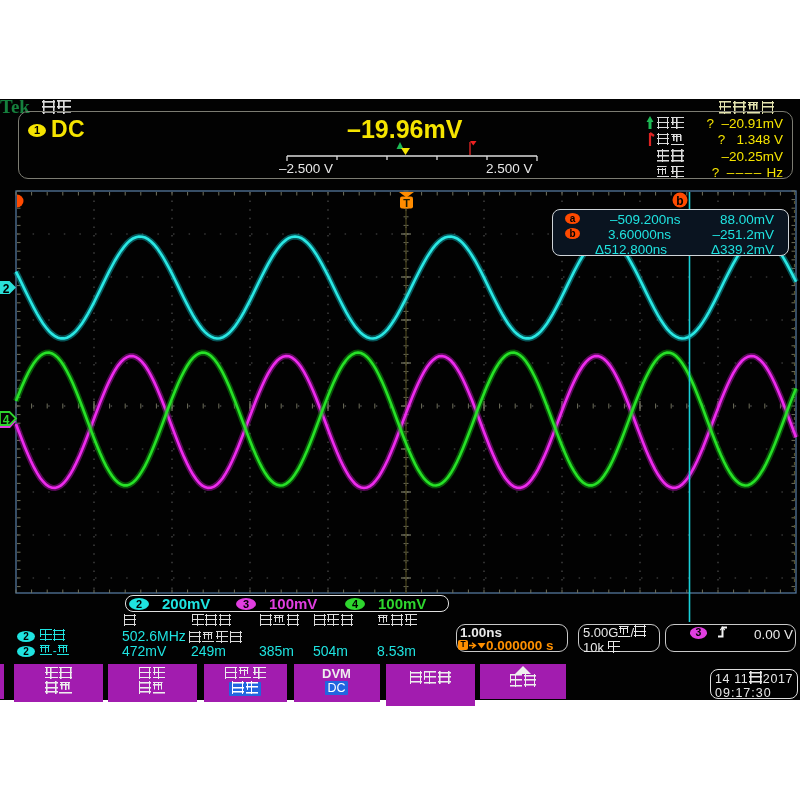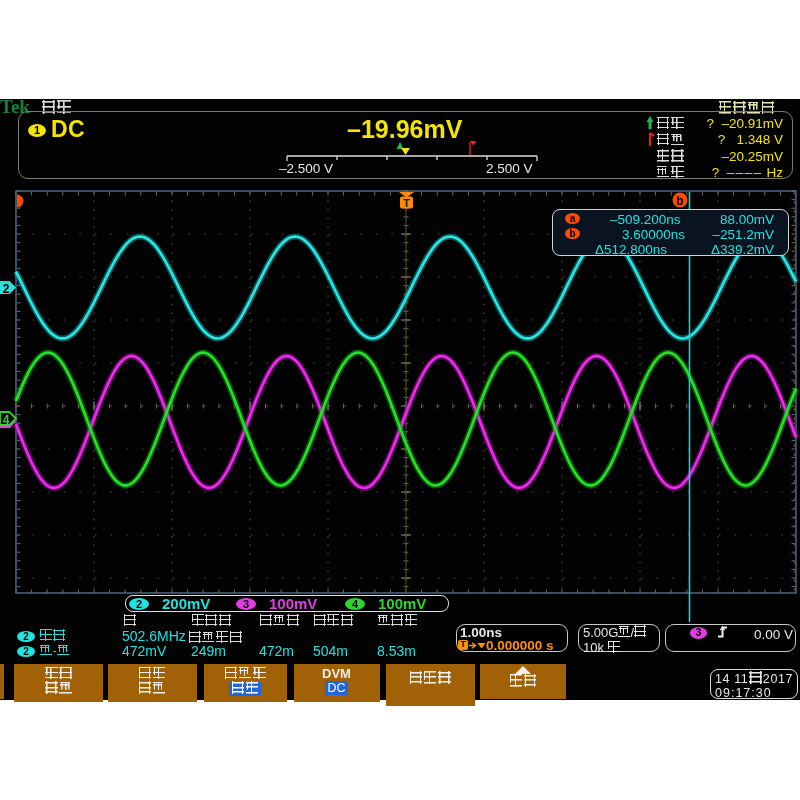--- a/index.html
+++ b/index.html
@@ -25,21 +25,21 @@
  linear-gradient(currentColor,currentColor) 14% 28%/12% 50% no-repeat,
  linear-gradient(currentColor,currentColor) 77% 28%/12% 50% no-repeat,
  linear-gradient(currentColor,currentColor) 48% 40%/12% 56% no-repeat}
 .bdg{display:inline-block;text-align:center;color:#000;font-weight:bold;border-radius:50%;position:absolute}
 .ybig{color:#f5e400;font-weight:bold}
 .w{color:#e8e8e8}
 .cjkw{color:#dcdcdc}
 .cy{color:#1fe3e0}
 .mg{color:#e03ee0}
 .gn{color:#2ed52e}
-.btn{position:absolute;top:664px;height:35px;background:#a16207;color:#eee;font-size:12.5px;text-align:center;line-height:1.13}
+.btn{position:absolute;top:664px;height:35px;background:#a21caf;color:#eee;font-size:12.5px;text-align:center;line-height:1.13}
 .btn .bl{background:#2166e0;color:#fff;padding:0 2px;border-radius:1px}
 .rbox{position:absolute;border:1.5px solid #c9c9c9;border-radius:9px;background:#000}
 </style></head>
 <body>
 <div class="screen"></div>
 
 <div class="abs" style="left:0;top:99px;color:#15803d;font-family:'Liberation Serif',serif;font-weight:bold;font-size:19px;line-height:15px">Tek</div>
 <div class="abs cjkw" style="left:41px;top:100px;font-size:13.5px"><i class="k a"></i><i class="k b"></i></div>
 <div class="abs" style="left:718px;top:101px;font-size:12.5px;color:#e3e3ae"><i class="k b"></i><i class="k a"></i><i class="k c"></i><i class="k a"></i></div>
 
@@ -444,21 +444,21 @@
   <path d="M0 281 h9.5 l6.5 6.5 -6.5 6.5 h-9.5 z" fill="#2ae0d8"></path>
   <text x="6" y="292.5" font-size="12" font-weight="bold" text-anchor="middle" fill="#000" font-family="Liberation Sans">2</text>
 </svg>
 
 <div class="abs" style="left:552px;top:209px;width:235px;height:44.5px;background:#0a1420;border:1.5px solid #cfd4d8;border-radius:8px"></div>
 <div class="abs bdg" style="left:565px;top:213px;width:15px;height:11px;background:#ff4a00;font-size:10px;line-height:11px">a</div>
 <div class="abs bdg" style="left:565px;top:228px;width:15px;height:11px;background:#ff4a00;font-size:10px;line-height:11px">b</div>
 <div class="abs cy" style="left:589px;top:211.5px;font-size:13.5px;line-height:15.1px;width:185px">
   <span style="float:left;margin-left:21px">–509.200ns</span>
     <span style="float:right">88.00mV</span>
-  <span style="clear:both;float:left;margin-left:33px">3.60000ns</span>
+  <span style="clear:both;float:left;margin-left:19px">3.60000ns</span>
     <span style="float:right">–251.2mV</span>
   <span style="clear:both;float:left;margin-left:6px">Δ512.800ns</span>
     <span style="float:right">Δ339.2mV</span>
 </div>
 
 <div class="abs" style="left:125px;top:595px;width:322px;height:15px;border:1.5px solid #e0e0e0;border-radius:8px;background:#000"></div>
 <div class="abs bdg" style="left:129px;top:597.5px;width:20px;height:12px;background:#1fe3e0;font-size:11px;line-height:12px">2</div>
 <div class="abs cy" style="left:162px;top:594.5px;font-size:15px;font-weight:bold">200mV</div>
 <div class="abs bdg" style="left:236px;top:597.5px;width:20px;height:12px;background:#e03ee0;font-size:11px;line-height:12px">3</div>
 <div class="abs mg" style="left:269px;top:594.5px;font-size:15px;font-weight:bold">100mV</div>
@@ -473,21 +473,21 @@
   <span class="abs" style="left:377px"><i class="k c"></i><i class="k a"></i><i class="k b"></i></span>
 </div>
 <div class="abs bdg" style="left:17px;top:631px;width:18px;height:11px;background:#1fe3e0;font-size:10px;line-height:11px">2</div>
 <div class="abs cy" style="left:39px;top:629px;font-size:12px"><i class="k b"></i><i class="k a"></i></div>
 <div class="abs cy" style="left:122px;top:627.5px;font-size:14px">502.6MHz</div>
 <div class="abs cjkw" style="left:188px;top:631px;font-size:12px"><i class="k a"></i><i class="k c"></i><i class="k b"></i><i class="k a"></i></div>
 <div class="abs bdg" style="left:17px;top:646px;width:18px;height:11px;background:#1fe3e0;font-size:10px;line-height:11px">2</div>
 <div class="abs cy" style="left:39px;top:644px;font-size:12px"><i class="k c"></i>-<i class="k c"></i></div>
 <div class="abs cy" style="left:122px;top:643px;font-size:14px">472mV</div>
 <div class="abs cy" style="left:191px;top:643px;font-size:14px">249m</div>
-<div class="abs cy" style="left:259px;top:643px;font-size:14px">472m</div>
+<div class="abs cy" style="left:259px;top:643px;font-size:14px">385m</div>
 <div class="abs cy" style="left:313px;top:643px;font-size:14px">504m</div>
 <div class="abs cy" style="left:377px;top:643px;font-size:14px">8.53m</div>
 
 <div class="rbox" style="left:456px;top:623.5px;width:110px;height:26px"></div>
 <div class="abs w" style="left:460px;top:624.5px;font-size:13.5px;font-weight:bold">1.00ns</div>
 <div class="abs" style="left:458px;top:640px;width:10px;height:9.5px;background:#ff9000;border-radius:2px;color:#000;font-size:8.5px;font-weight:bold;text-align:center;line-height:9.5px">T</div>
 <div class="abs" style="left:469px;top:639.5px;color:#ff9000;font-size:13.5px;font-weight:bold;line-height:11px"><svg width="8" height="9" viewBox="0 0 8 9">
       <path d="M0 4.5 h5.5 M3 1.8 L6.5 4.5 L3 7.2" stroke="#ff9000" stroke-width="1.4" fill="none"></path>
     </svg><svg width="9" height="9" viewBox="0 0 9 9">
       <path d="M0.5 2 h8 l-4 5.5 z" fill="#ff9000"></path>

